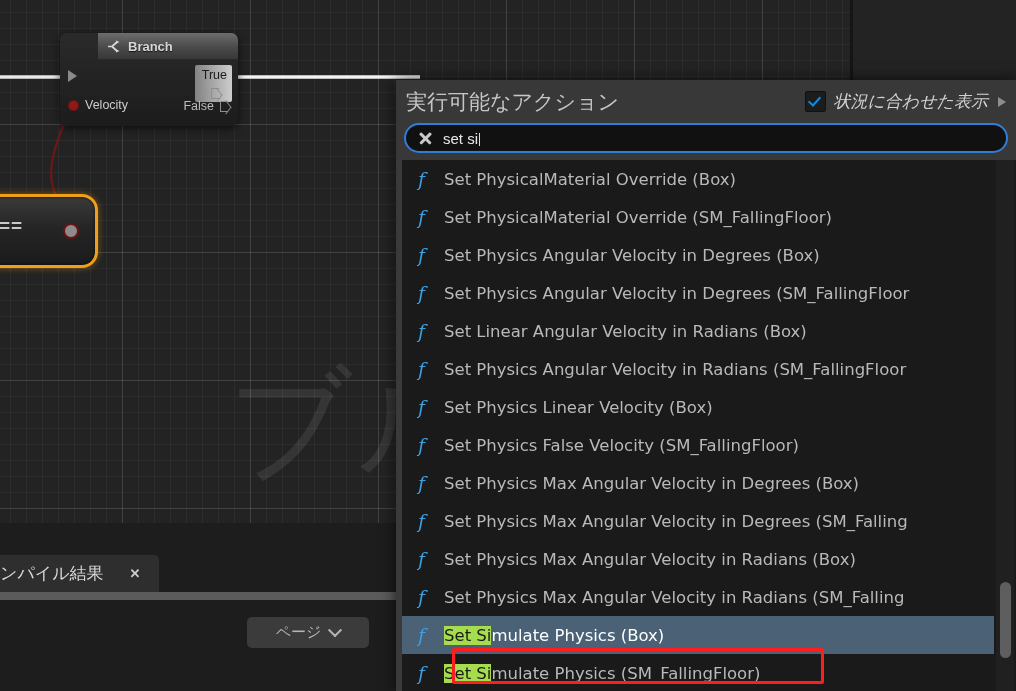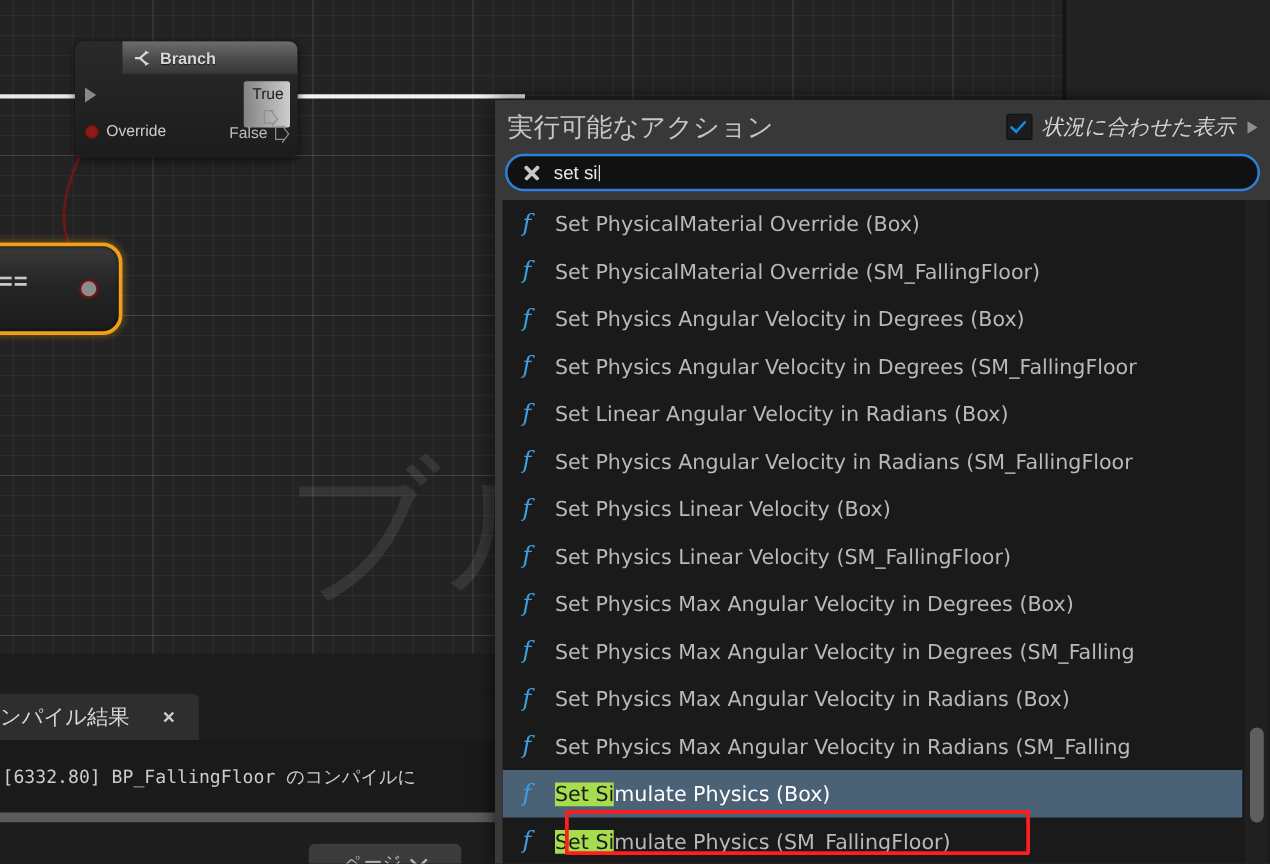--- a/index.html
+++ b/index.html
@@ -525,21 +525,21 @@
           <path d="M10 10.2 L13.5 12 L10 13.5 Z" fill="#d8d8d8"></path>
         </svg>
         <span class="node-header-title">Branch</span>
       </div>
       <div class="node-body">
         <div class="pin-row exec-pin-in">
           <div class="exec-arrow"></div>
         </div>
         <div class="pin-row cond-pin">
           <div class="pin-dot"></div>
-          <span class="pin-label">Override</span>
+          <span class="pin-label">Velocity</span>
         </div>
         <div class="pin-row true-row">
           <span class="pin-label">True</span>
           <div class="exec-arrow hollow"></div>
         </div>
         <div class="pin-row false-row">
           <span class="pin-label">False</span>
           <div class="exec-arrow hollow"></div>
         </div>
       </div>
@@ -548,23 +548,20 @@
 
   <div class="panel-strip"></div>
 
   <div class="compile-panel">
     <div class="compile-tabbar">
       <div class="compile-tab">
         <span class="compile-tab-label">ンパイル結果</span>
         <span class="tab-close">✕</span>
       </div>
     </div>
-    <div class="compile-log">
-      <span class="compile-log-text">[6332.80] BP_FallingFloor のコンパイルに</span>
-    </div>
     <div class="compile-divider"></div>
     <div class="compile-footer">
       <div class="page-button">
         <span class="page-button-label">ページ</span>
         <span class="chev-down"></span>
       </div>
     </div>
   </div>
 
   <div class="actions-menu">
@@ -610,21 +607,21 @@
           <div class="menu-row">
             <span class="fn-icon">f</span>
             <span class="row-label">Set Physics Angular Velocity in Radians (SM_FallingFloor</span>
           </div>
           <div class="menu-row">
             <span class="fn-icon">f</span>
             <span class="row-label">Set Physics Linear Velocity (Box)</span>
           </div>
           <div class="menu-row">
             <span class="fn-icon">f</span>
-            <span class="row-label">Set Physics Linear Velocity (SM_FallingFloor)</span>
+            <span class="row-label">Set Physics False Velocity (SM_FallingFloor)</span>
           </div>
           <div class="menu-row">
             <span class="fn-icon">f</span>
             <span class="row-label">Set Physics Max Angular Velocity in Degrees (Box)</span>
           </div>
           <div class="menu-row">
             <span class="fn-icon">f</span>
             <span class="row-label">Set Physics Max Angular Velocity in Degrees (SM_Falling</span>
           </div>
           <div class="menu-row">

